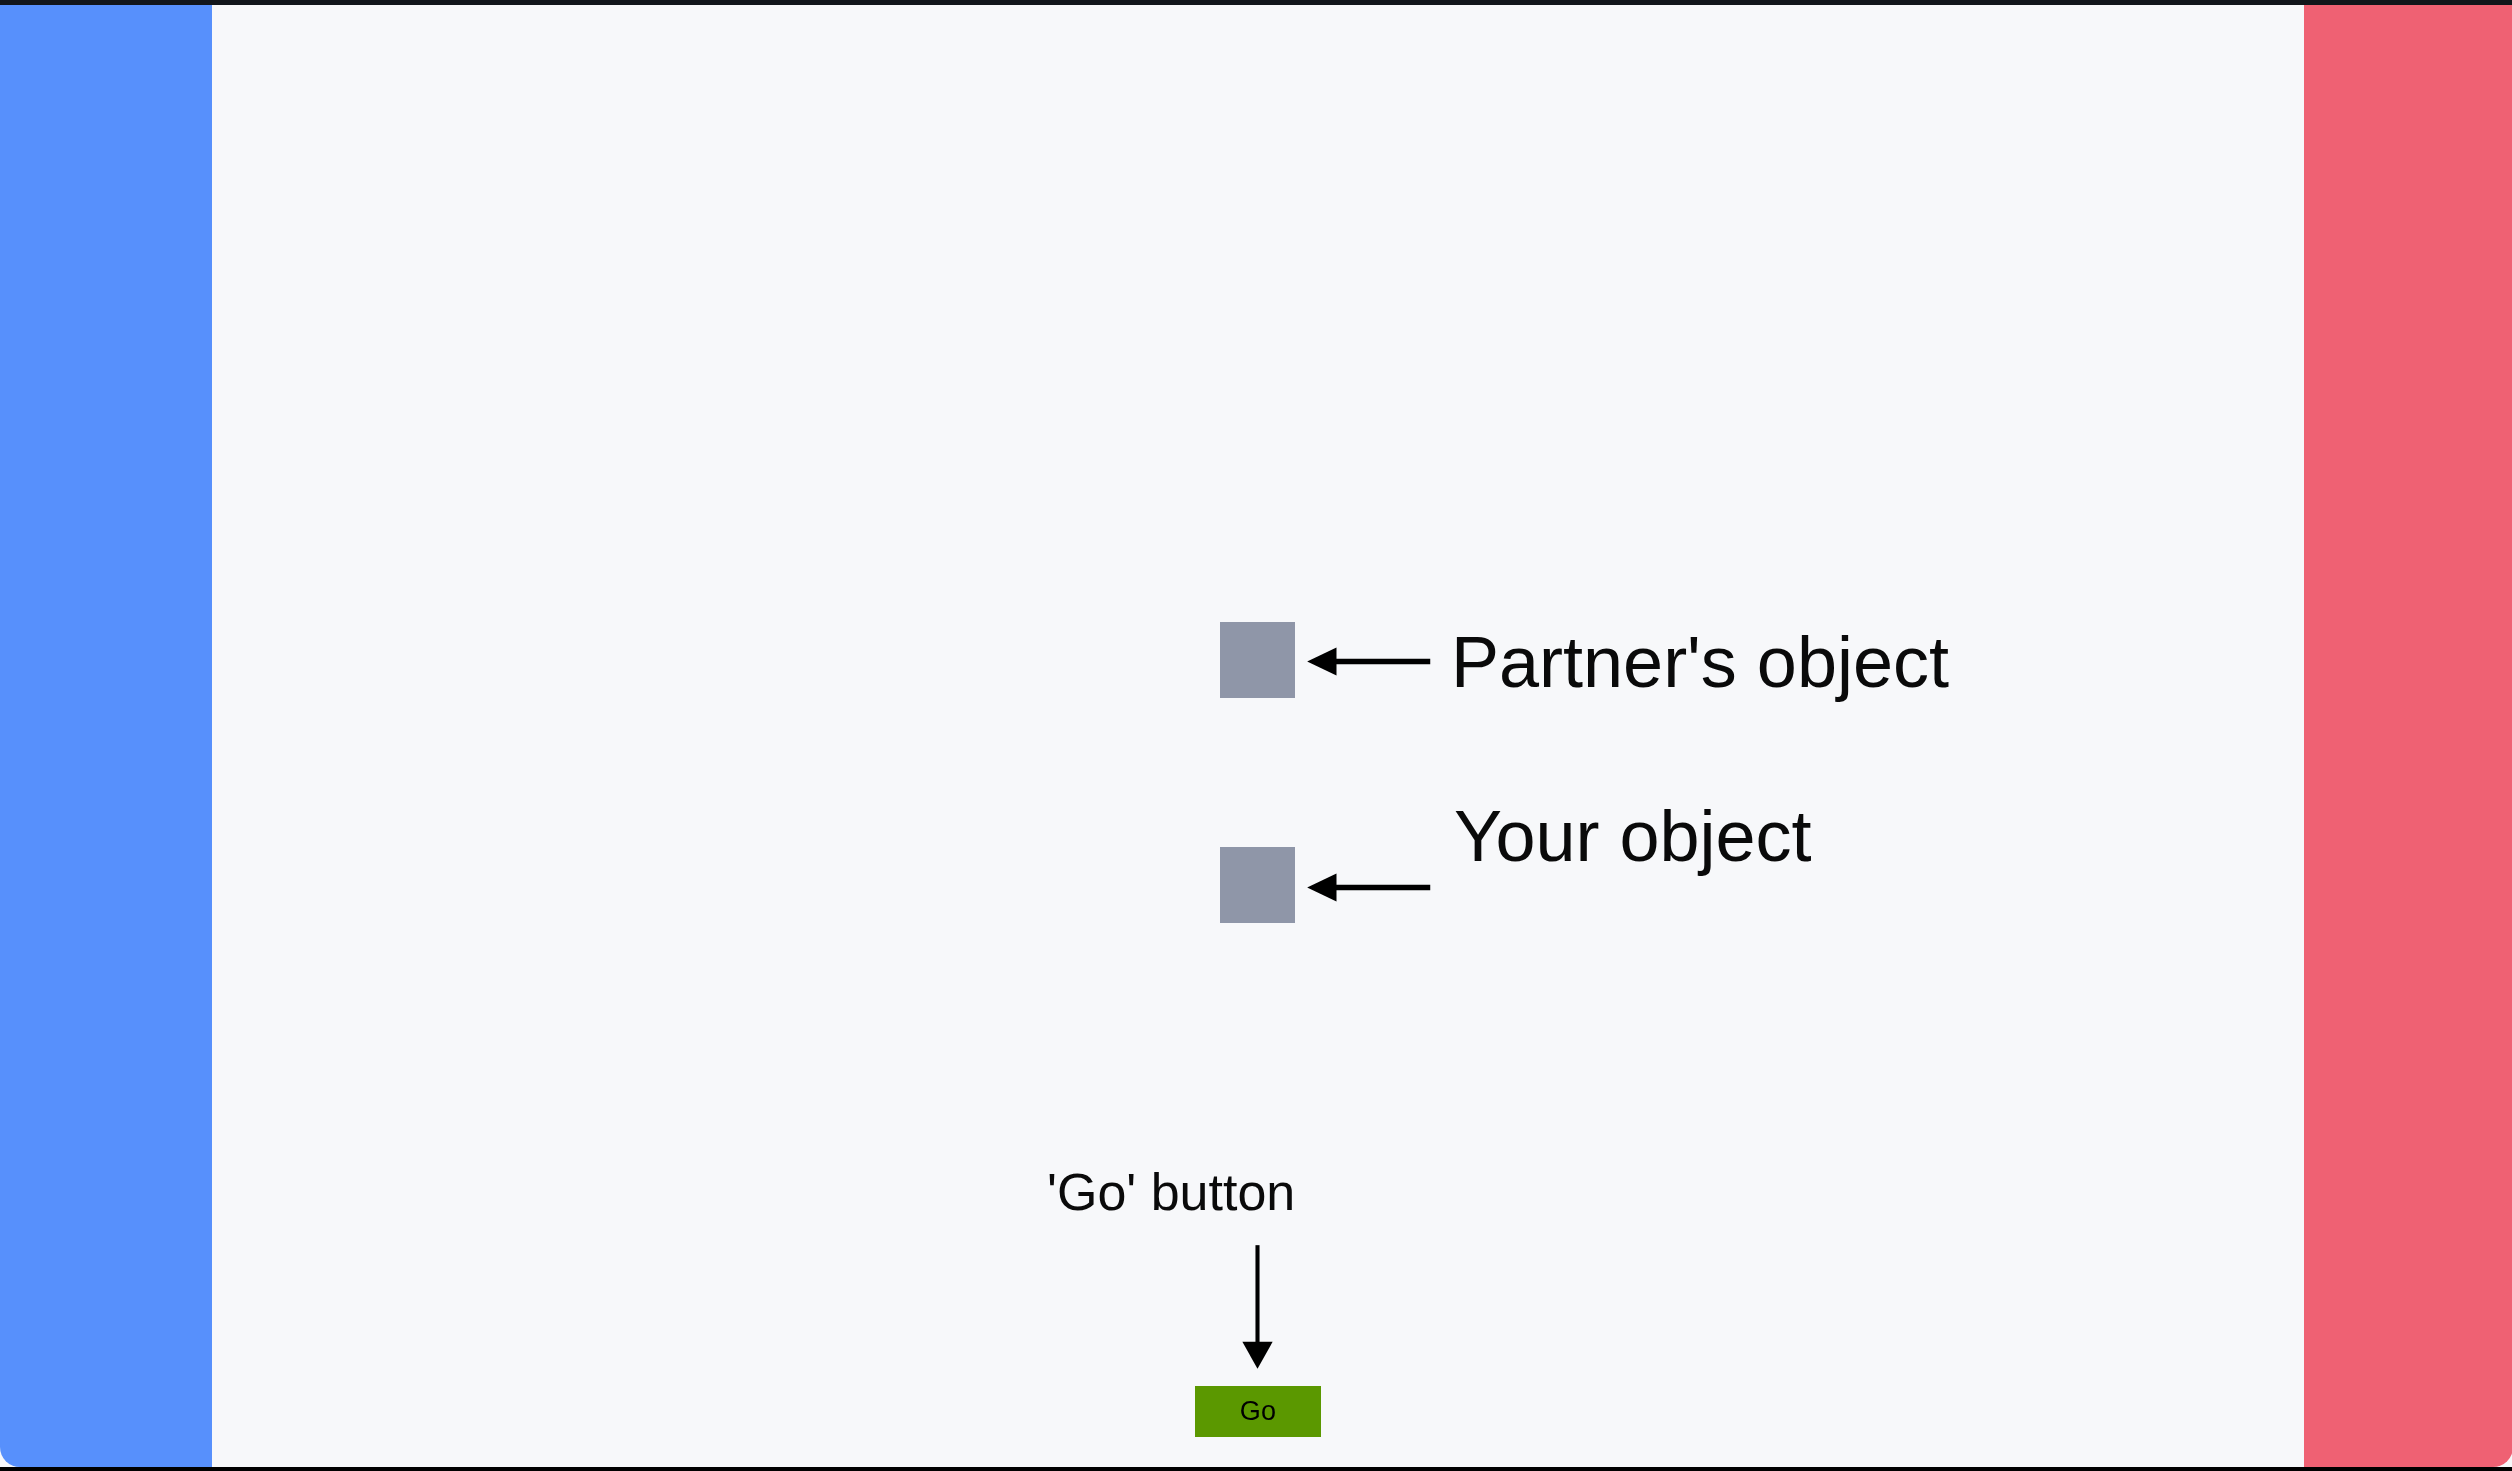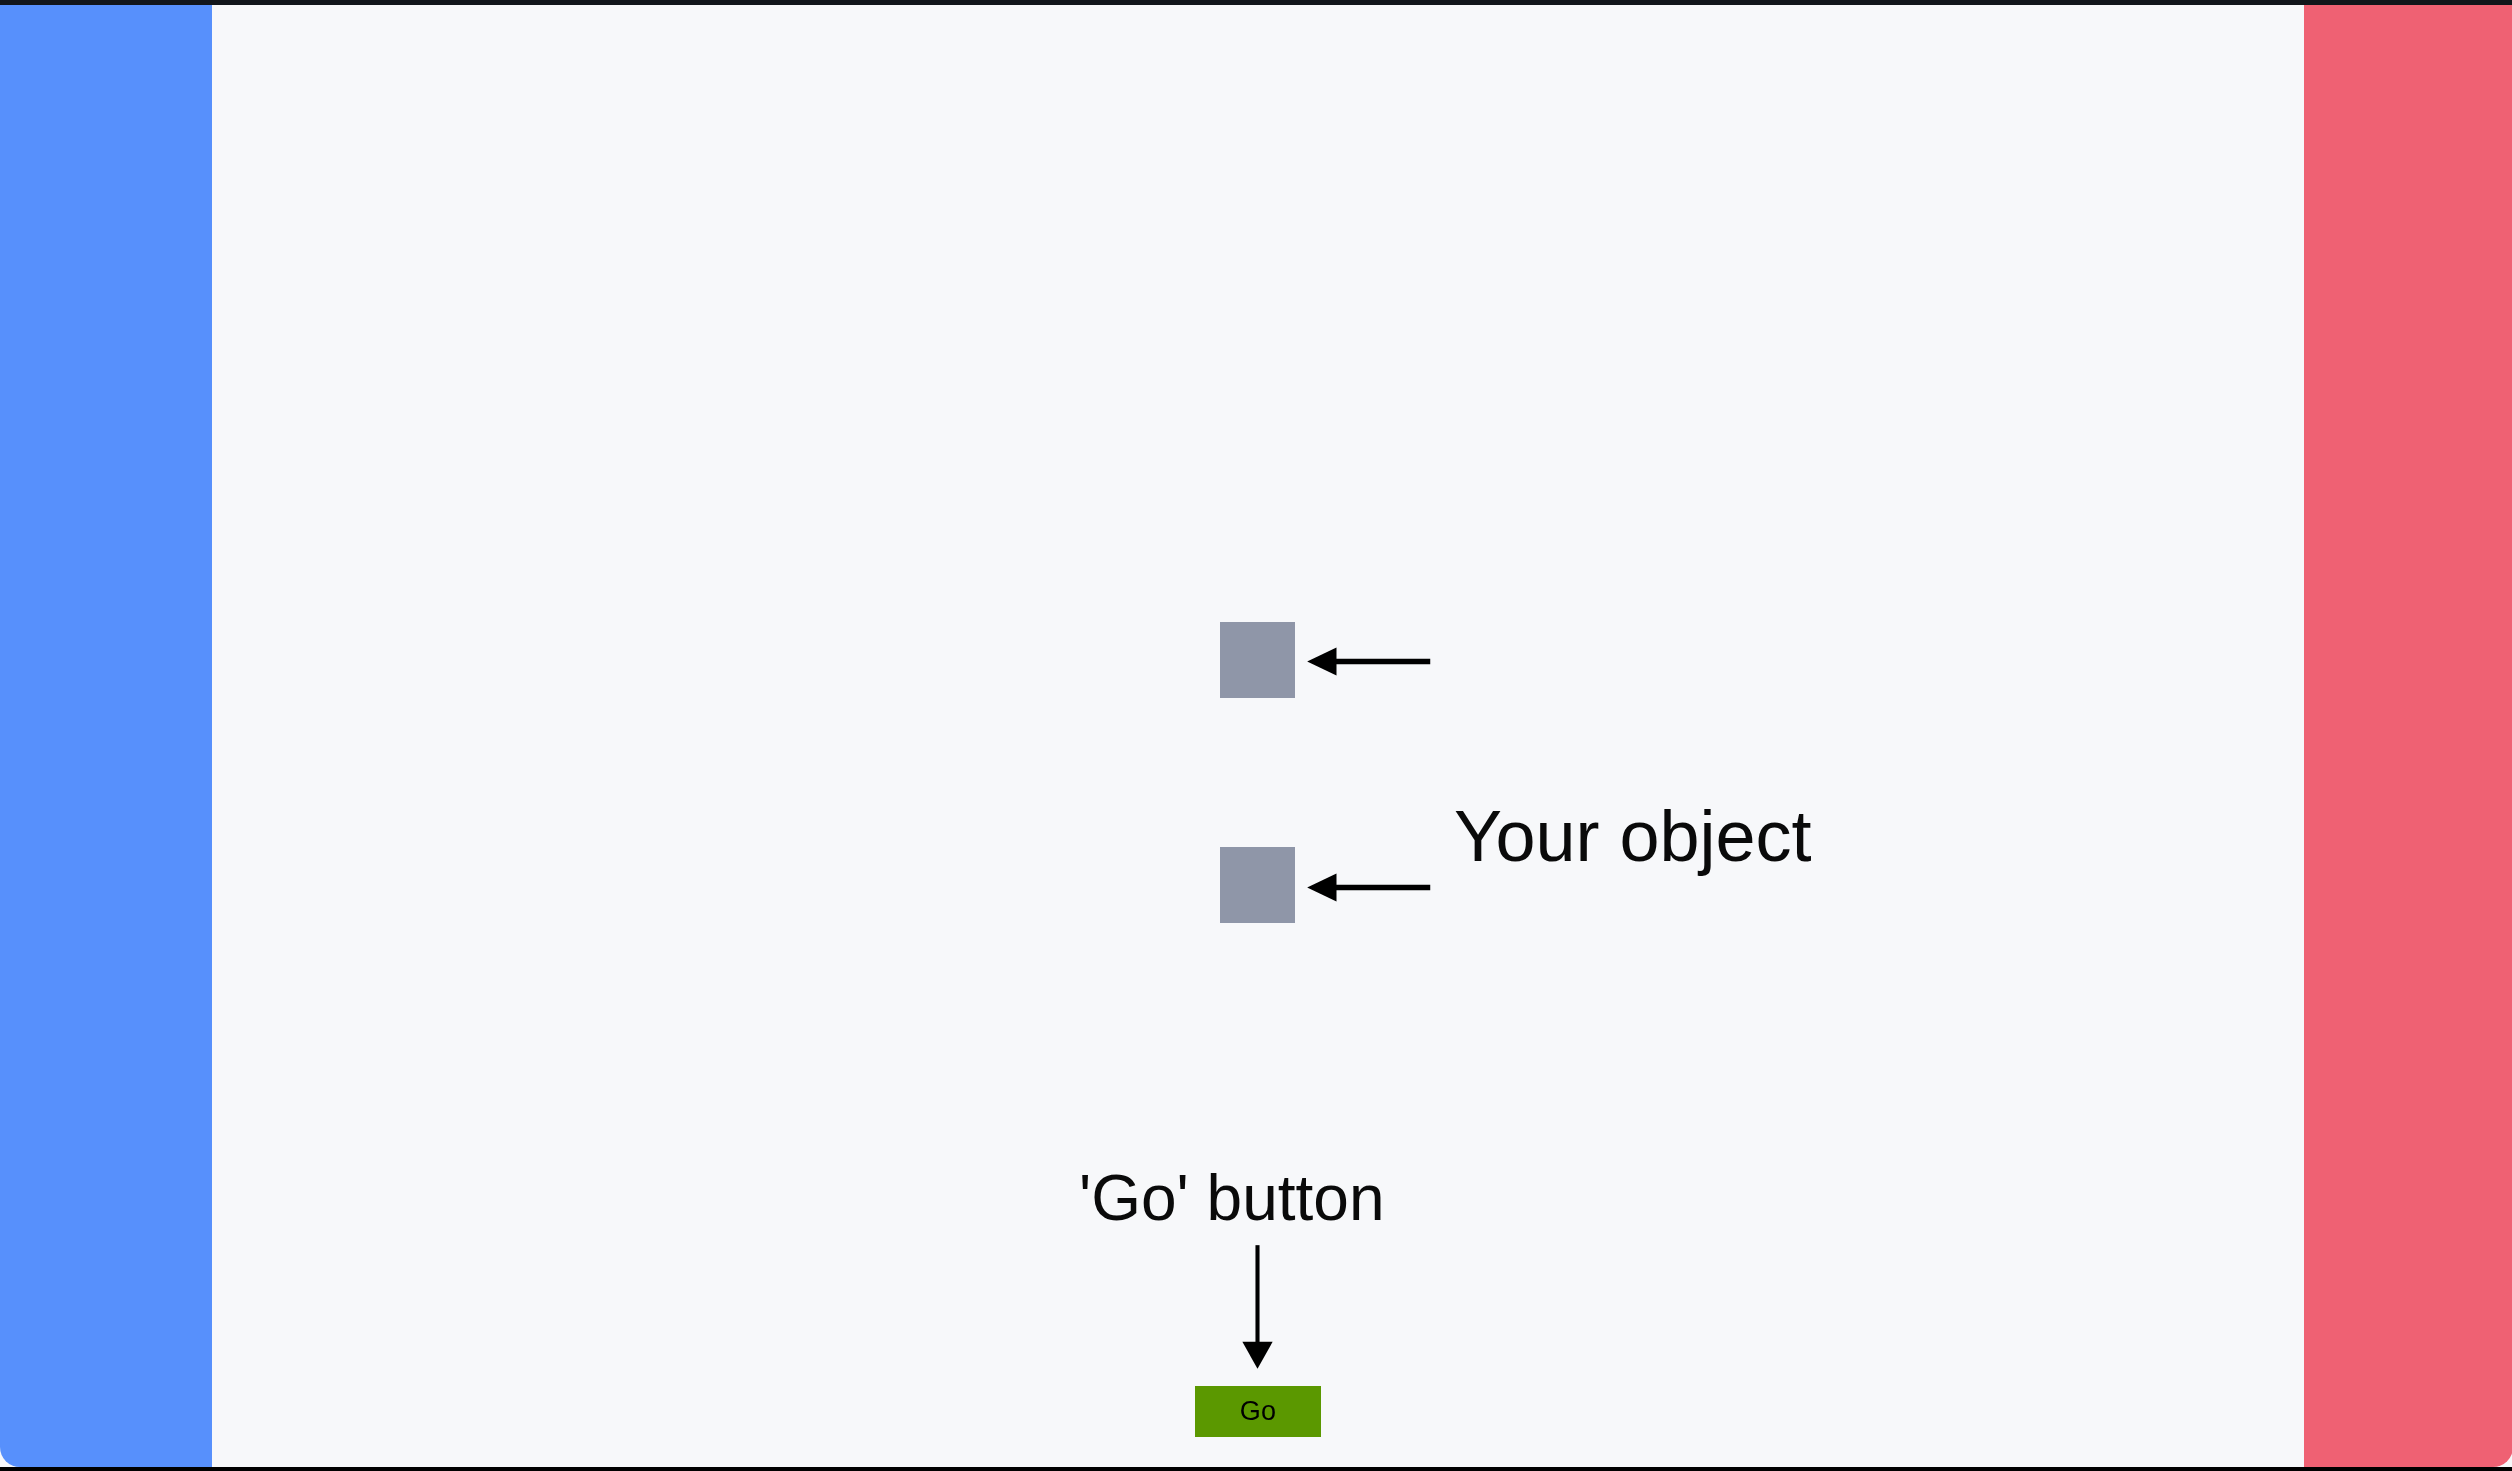--- a/index.html
+++ b/index.html
@@ -92,23 +92,23 @@
     color: #0a0a0a;
     white-space: nowrap;
     font-family: "Liberation Sans", sans-serif;
   }
   #partner-object-caption { left: 1451px; top: 621px; }
   #your-object-caption    { left: 1454px; top: 795px; }
 
   
   #go-button-caption {
     position: absolute;
-    left: 1079px;
+    left: 1047px;
     top: 1161px;
-    font-size: 64px;
+    font-size: 52px;
     line-height: 1;
     color: #0a0a0a;
     white-space: nowrap;
     font-family: "Liberation Sans", sans-serif;
   }
   #go-button-arrow {
     position: absolute;
     left: 1234px;
     top: 1239px;
     width: 47px;
@@ -150,20 +150,21 @@
 
     <div class="territory-panel" id="right-territory" style="background-color: rgb(239, 97, 115);"></div>
 
     <div class="object-swatch" id="partner-object-swatch" style="background-color: rgb(143, 150, 168);"></div>
 
     <svg class="leader-arrow-horizontal" id="partner-object-arrow" viewBox="0 0 215 80" xmlns="http://www.w3.org/2000/svg">
       <line x1="212" y1="40" x2="46" y2="40" stroke="#000000" stroke-width="9"></line>
       <polygon points="2,40 52,16 52,64" fill="#000000"></polygon>
     </svg>
 
+    <div class="annotation-caption" id="partner-object-caption">Partner's object</div>
 
     <div class="object-swatch" id="your-object-swatch" style="background-color: rgb(143, 150, 168);"></div>
 
     <svg class="leader-arrow-horizontal" id="your-object-arrow" viewBox="0 0 215 80" xmlns="http://www.w3.org/2000/svg">
       <line x1="212" y1="40" x2="46" y2="40" stroke="#000000" stroke-width="9"></line>
       <polygon points="2,40 52,16 52,64" fill="#000000"></polygon>
     </svg>
 
     <div class="annotation-caption" id="your-object-caption">Your object</div>
 

